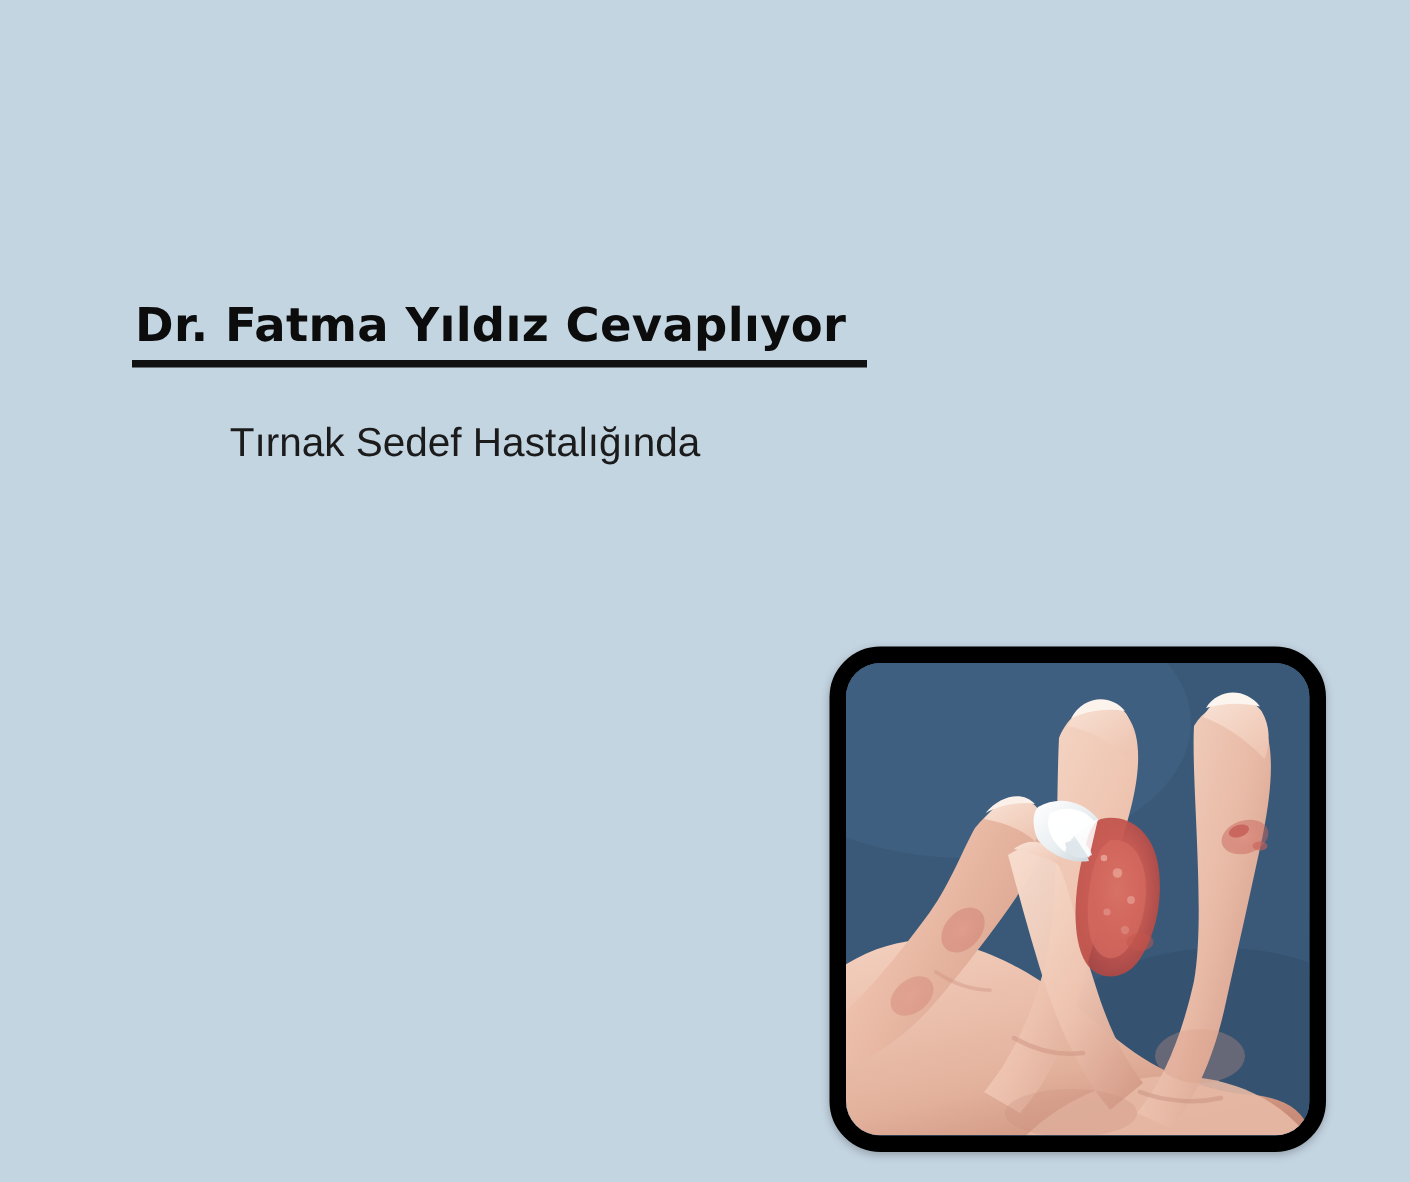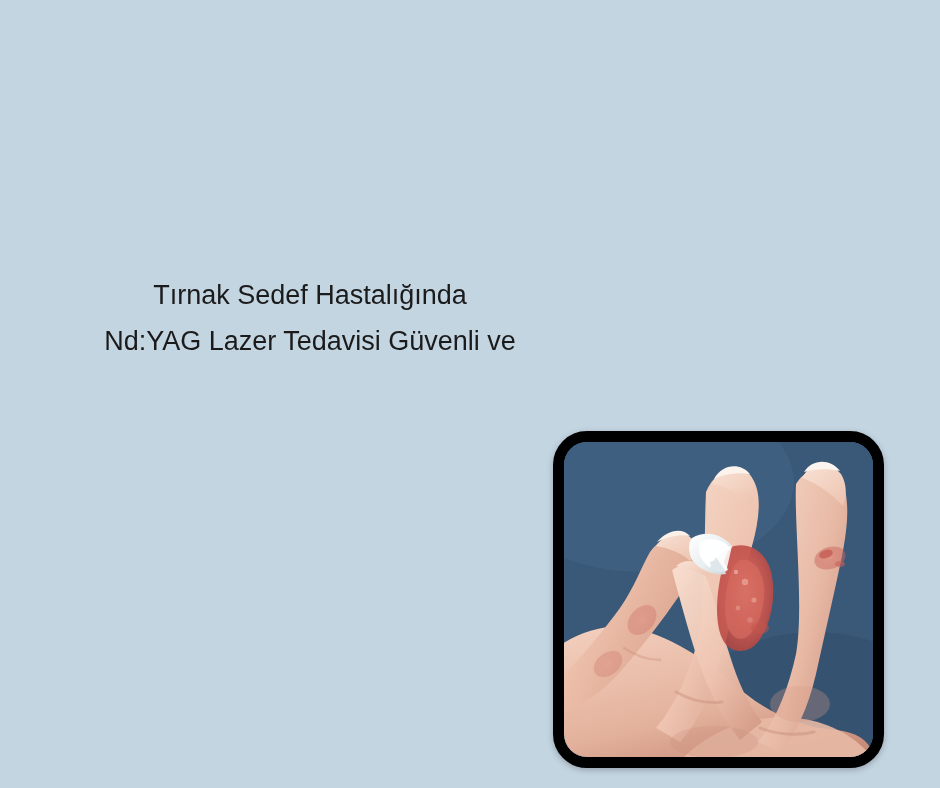--- a/index.html
+++ b/index.html
@@ -91,24 +91,27 @@
     width: 100%;
     height: 100%;
     display: block;
   }
 </style>
 </head>
 <body>
 
 <div id="slide">
 
+  <div id="heading-block">
+    <div id="heading-title">Dr. Fatma Yıldız Cevaplıyor</div>
+    <div id="heading-rule"></div>
+  </div>
 
   <div id="subtitle-block">
     <div class="subtitle-line">Tırnak Sedef Hastalığında</div>
-    <div class="subtitle-line">Nd:YAG Lazer Tedavisi Güvenli ve</div>
   </div>
 
   <div id="photo-frame">
     <div id="photo">
       <svg viewBox="0 0 309 315" preserveAspectRatio="xMidYMid slice">
         <defs>
           <linearGradient id="skinA" x1="0" y1="0" x2="1" y2="0.6">
             <stop offset="0%" stop-color="#f4d3c2"></stop>
             <stop offset="45%" stop-color="#edc0ab"></stop>
             <stop offset="100%" stop-color="#d8a08c"></stop>

